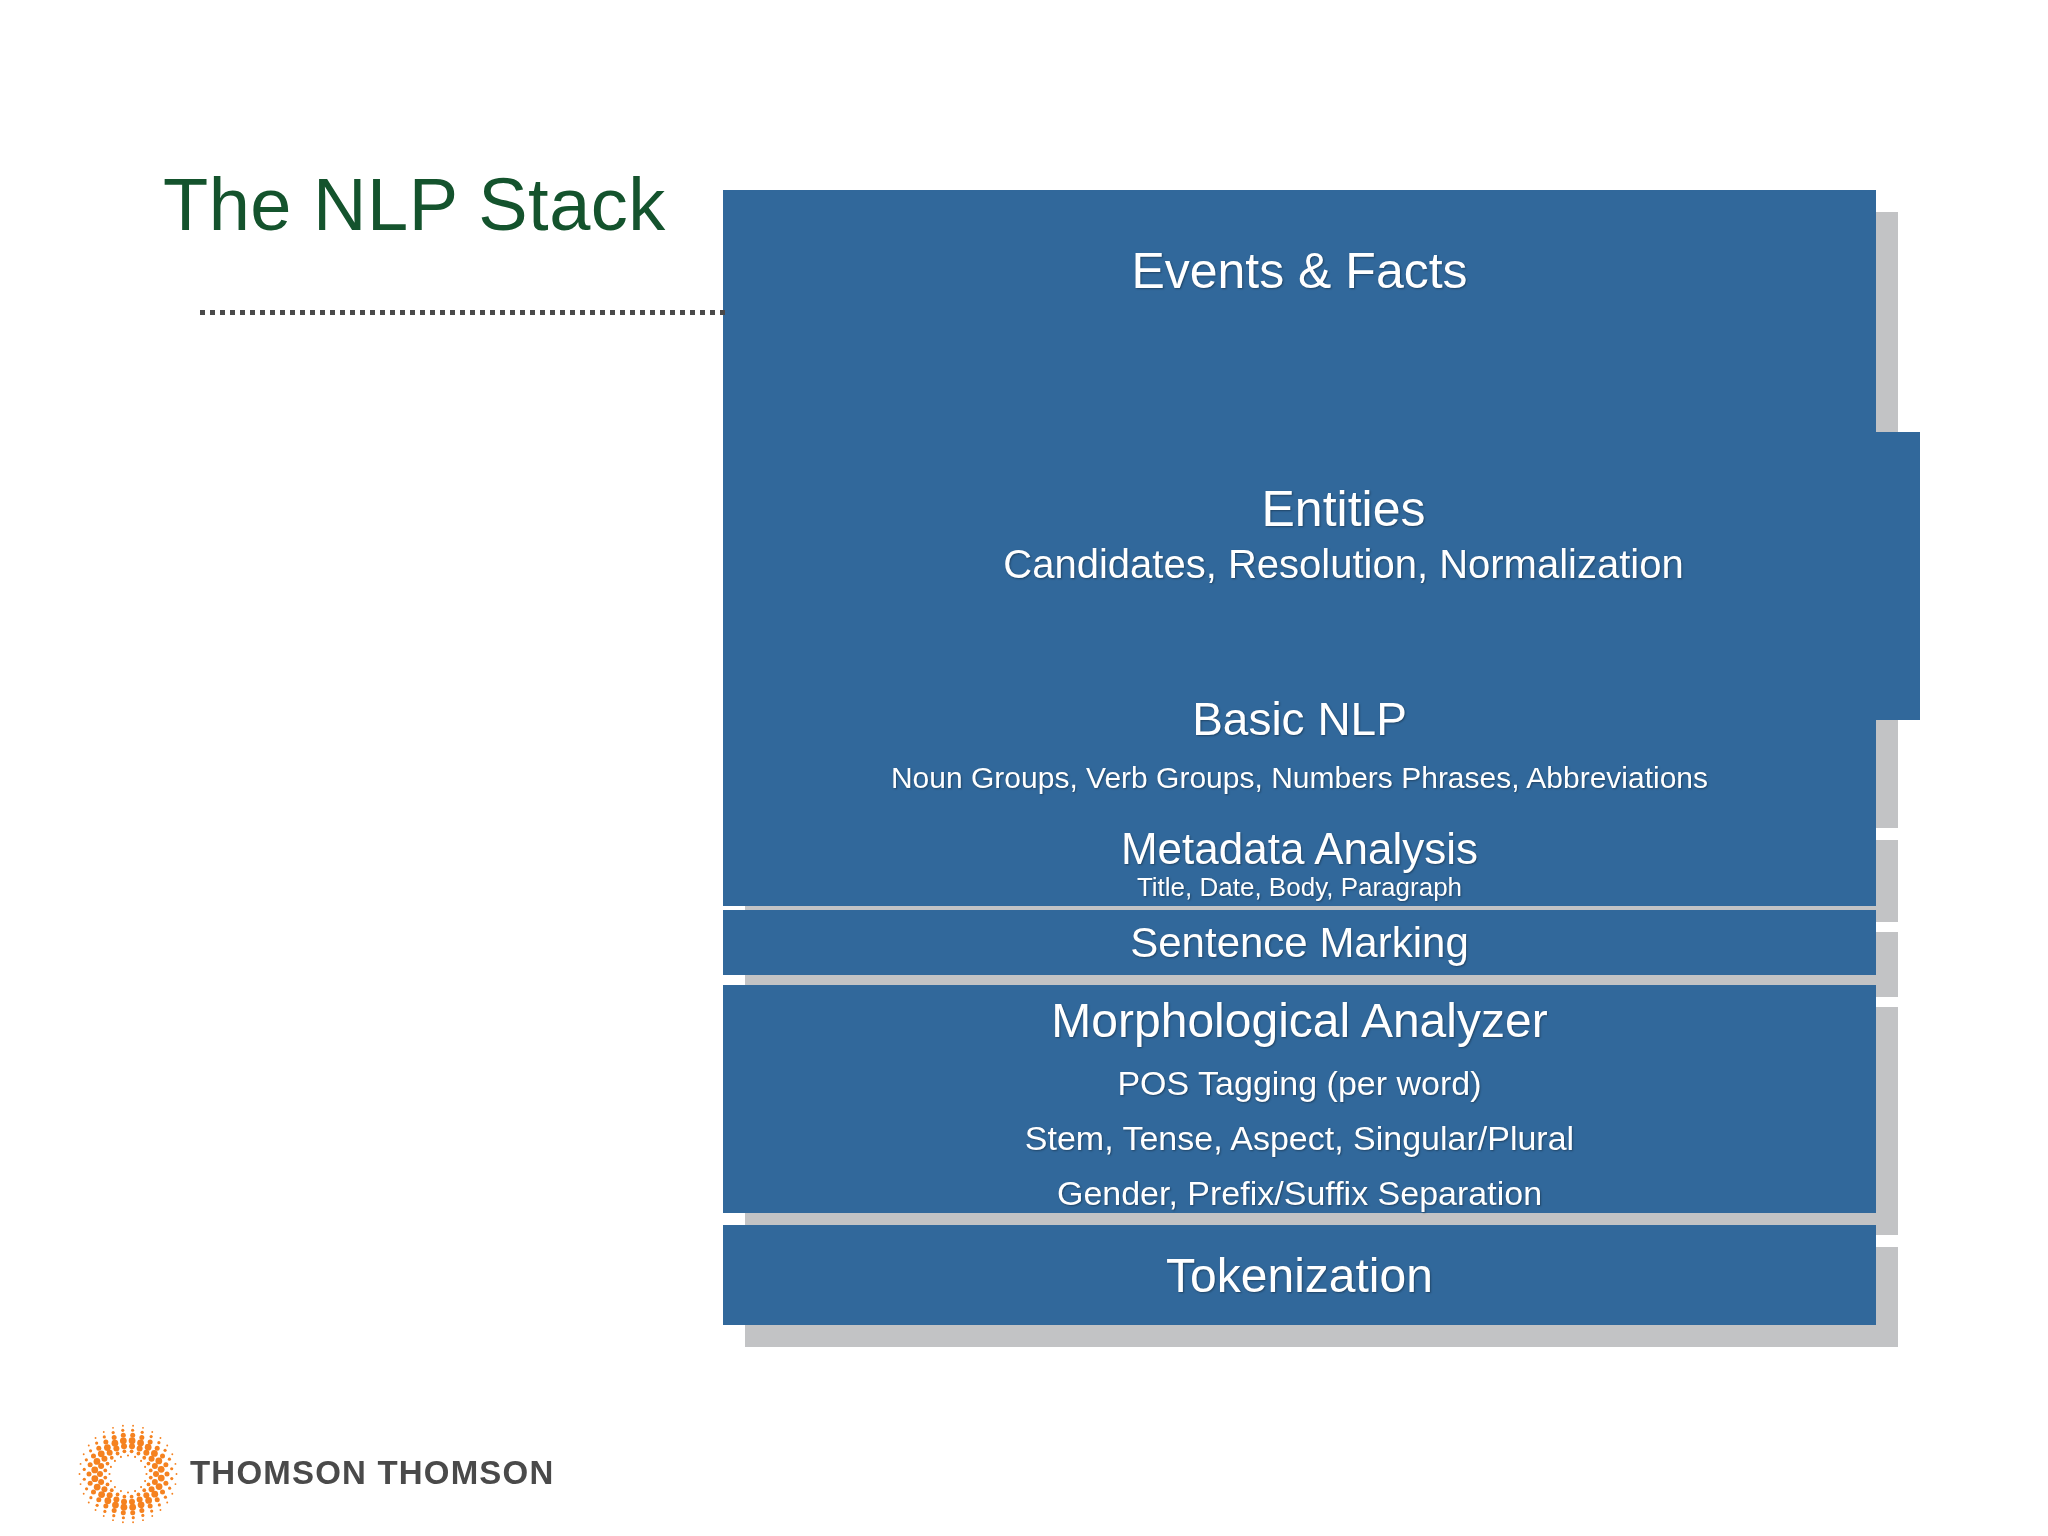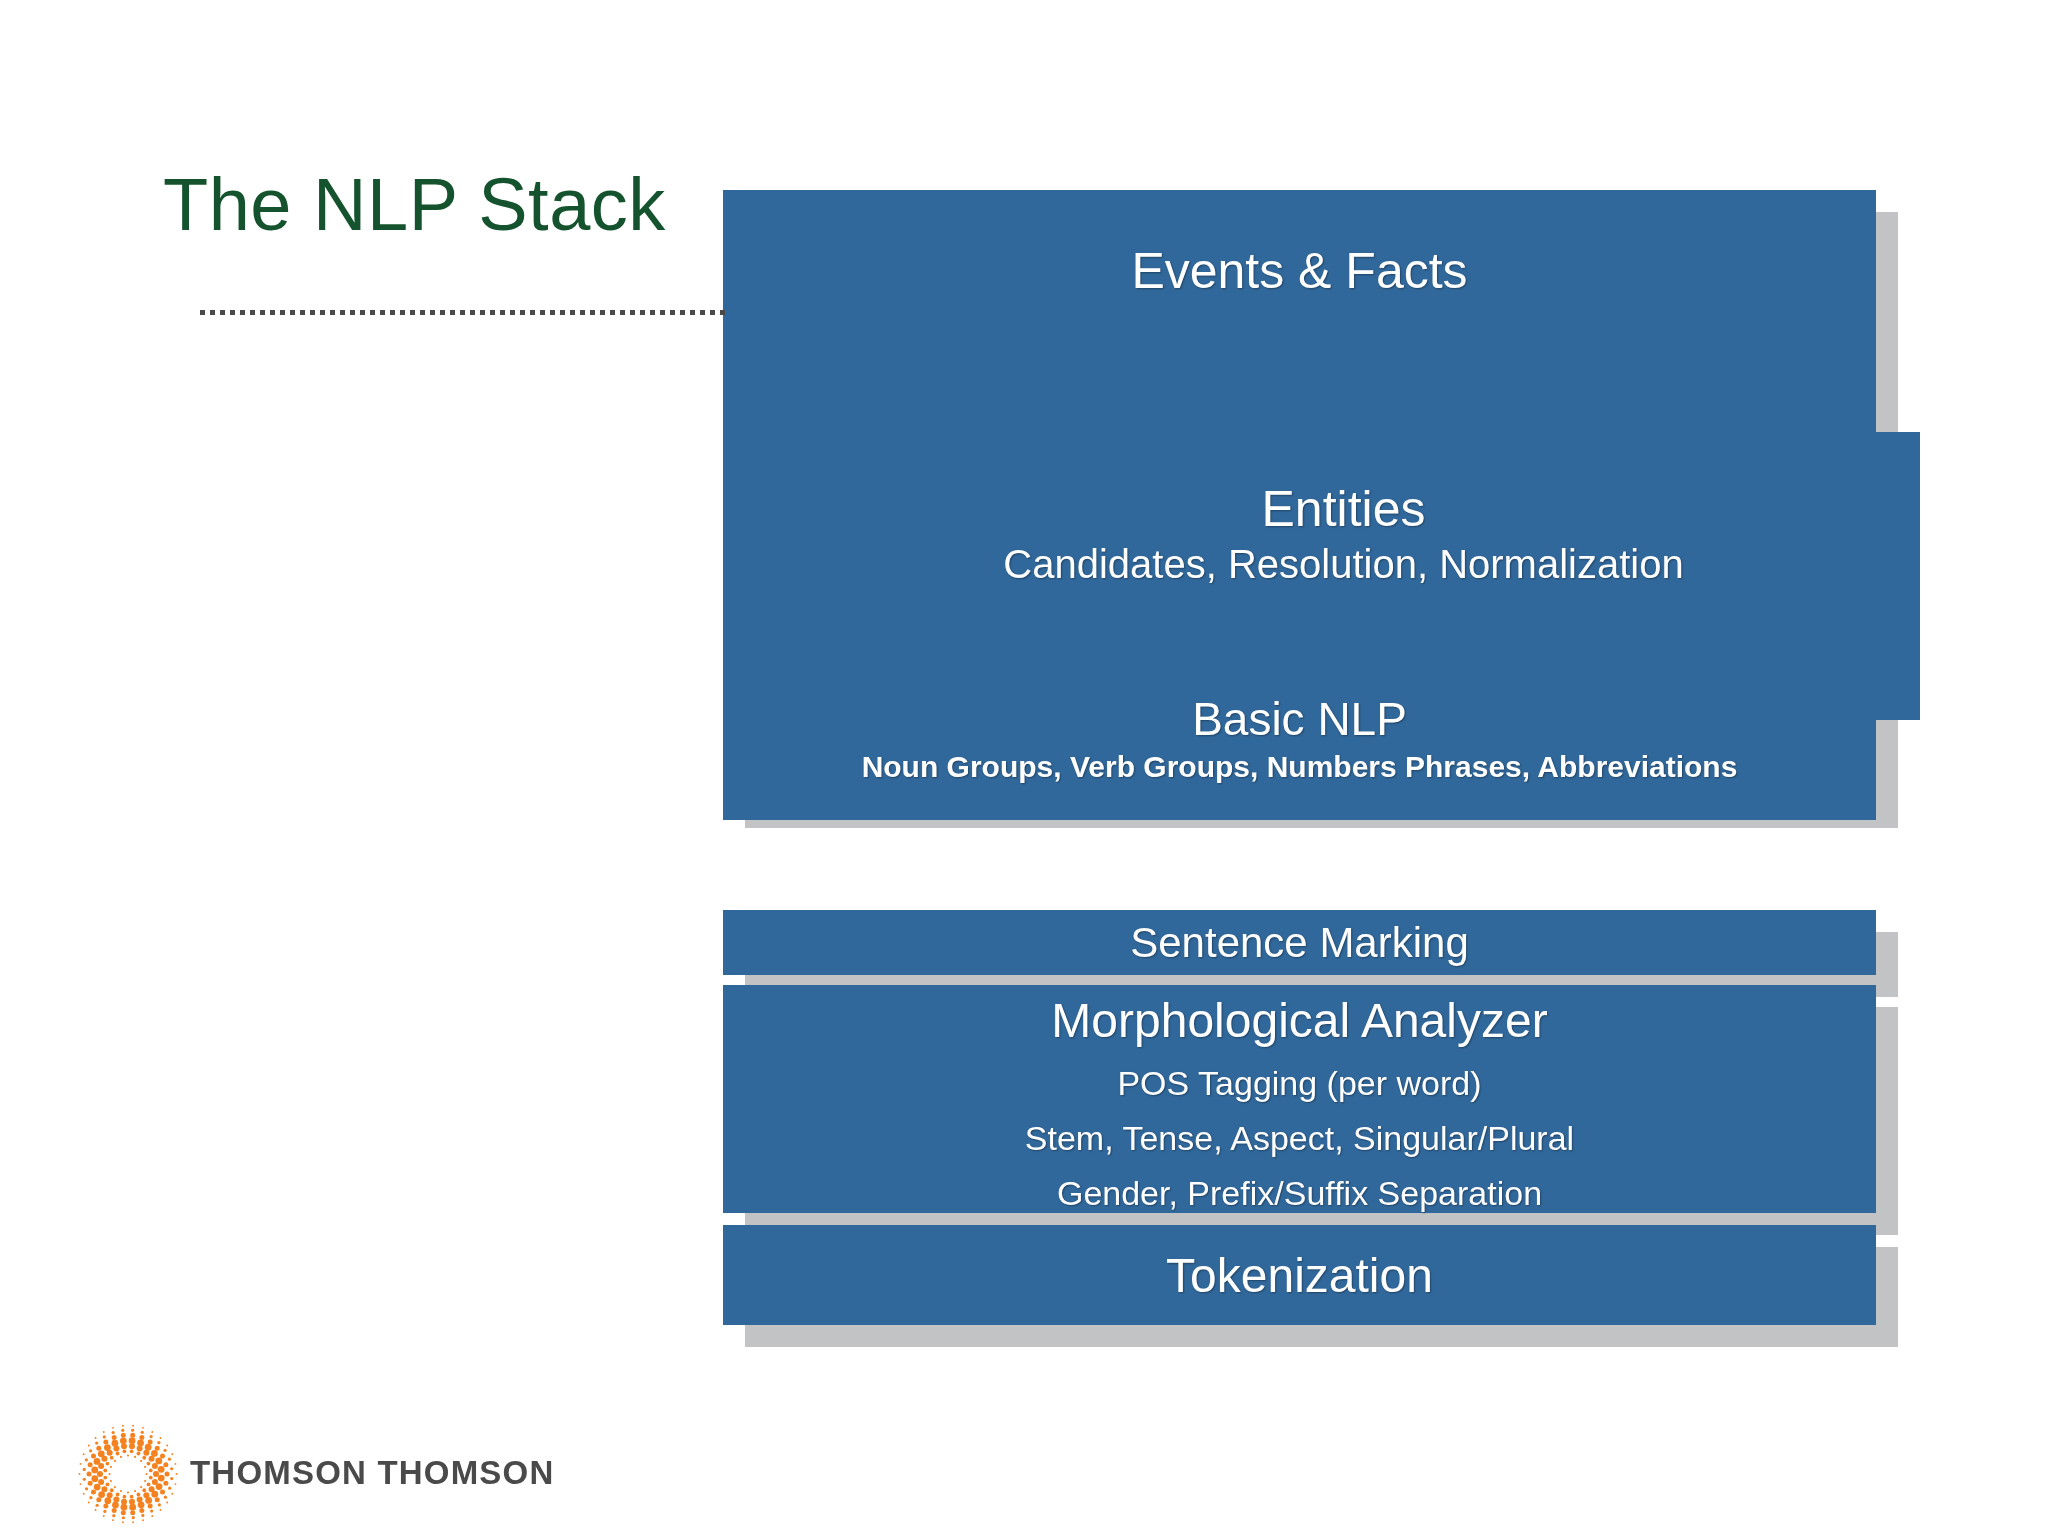--- a/index.html
+++ b/index.html
@@ -91,21 +91,21 @@
   #layer-token       {top:1225px; height:100px;}
 
   #layer-events  .hl {font-size:50px;}
   #layer-events  .panel{justify-content:flex-start;padding-top:52px;}
 
   #layer-entities .hl {font-size:50px;}
   #layer-entities .sub{font-size:40px;margin-top:4px;}
   #layer-entities .panel{justify-content:flex-start;padding-top:48px;padding-left:44px;}
 
   #layer-basic .hl {font-size:46px;}
-  #layer-basic .sub{font-size:30px;margin-top:4px;font-weight:bold;}
+  #layer-basic .sub{font-size:30px;margin-top:15px;}
   #layer-basic .panel{justify-content:flex-start;padding-top:14px;}
 
   #layer-metadata .hl {font-size:44px;}
   #layer-metadata .sub{font-size:26px;margin-top:-2px;}
   #layer-metadata .panel{justify-content:flex-start;padding-top:6px;}
 
   #layer-sentence .hl {font-size:42px;}
 
   #layer-morph .hl {font-size:48px;}
   #layer-morph .sub{font-size:34px;margin-top:16px;}
@@ -164,20 +164,29 @@
     <div class="layer" id="layer-basic">
       <div class="shadow"></div>
       <div class="panel">
         <div class="inner">
           <span class="hl">Basic NLP</span>
           <span class="sub">Noun Groups, Verb Groups, Numbers Phrases, Abbreviations</span>
         </div>
       </div>
     </div>
 
+    <div class="layer" id="layer-metadata">
+      <div class="shadow"></div>
+      <div class="panel">
+        <div class="inner">
+          <span class="hl">Metadata Analysis</span>
+          <span class="sub">Title, Date, Body, Paragraph</span>
+        </div>
+      </div>
+    </div>
 
     <div class="layer" id="layer-sentence">
       <div class="shadow"></div>
       <div class="panel">
         <div class="inner">
           <span class="hl">Sentence Marking</span>
         </div>
       </div>
     </div>
 

